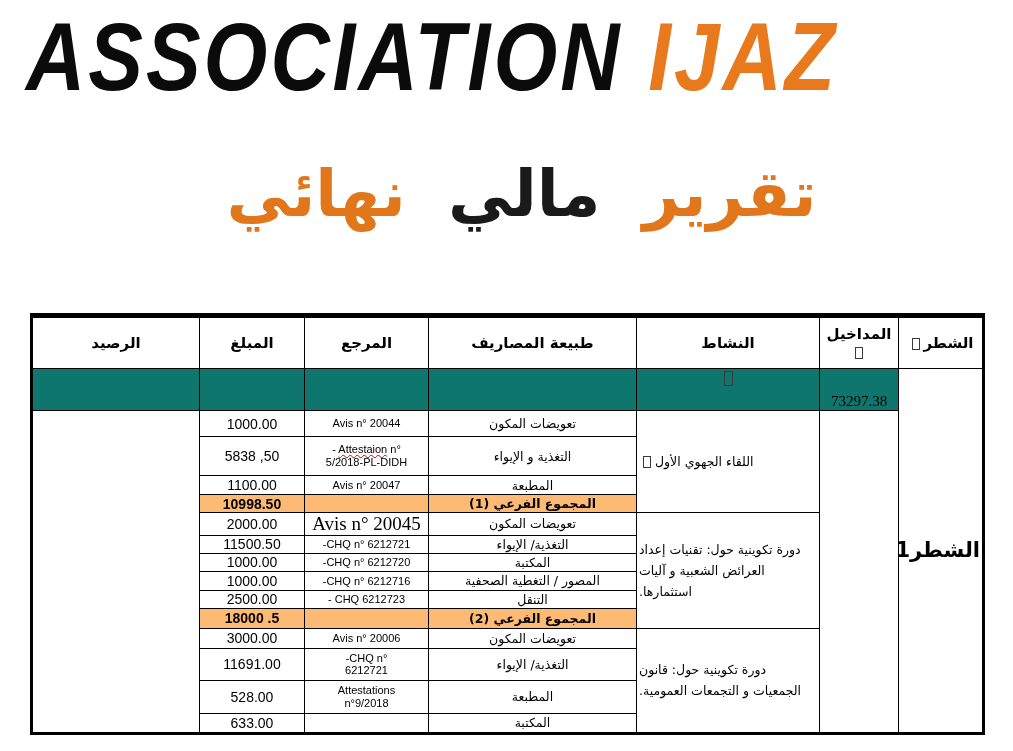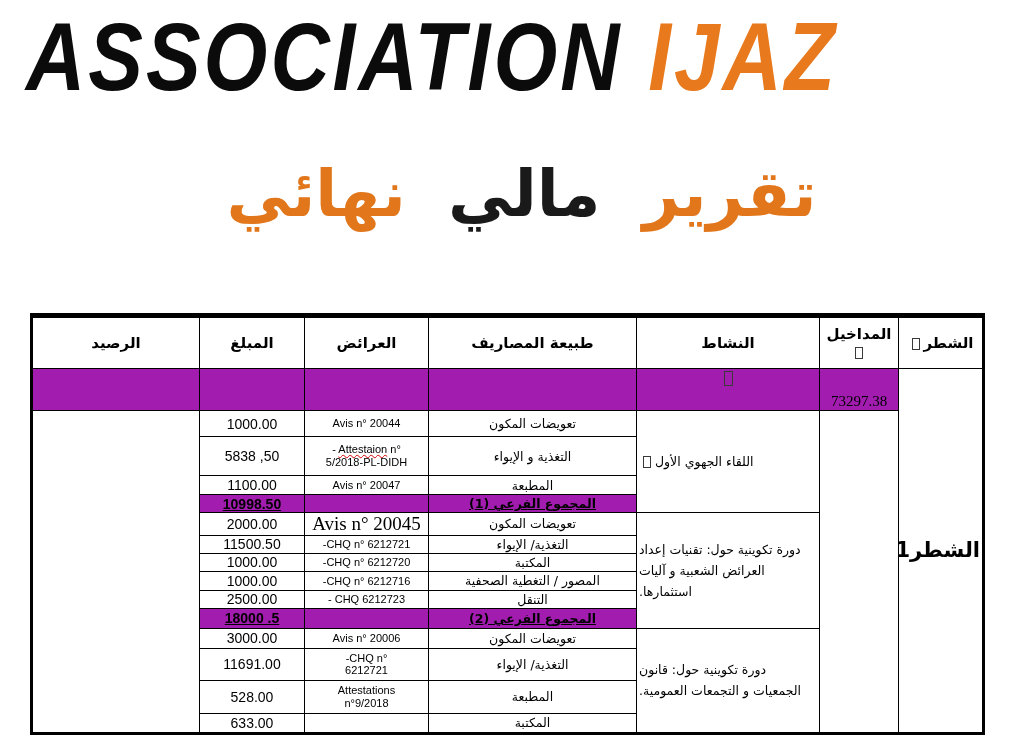--- a/index.html
+++ b/index.html
@@ -48,22 +48,22 @@
   table.report th, table.report td {
     border: 1px solid #000;
     padding: 0 2px;
     overflow: hidden;
   }
   th {
     font-size: 15px; font-weight: bold;
     text-align: center; vertical-align: middle;
     height: 53px;
   }
-  .blue   { background: #a21caf; }
-  .gray-row td.c-gray { background: #a21caf; text-decoration: underline; }
+  .blue   { background: #0f766e; }
+  .gray-row td.c-gray { background: #fdba74; }
 
   td.nature   { text-align: center; vertical-align: middle; font-size: 12.5px; }
   td.ref      { direction: ltr; text-align: center; vertical-align: middle;
                 font-size: 11px; font-family: "Liberation Sans", "DejaVu Sans", sans-serif;
                 white-space: pre-line; line-height: 1.15; }
   td.amount   { direction: ltr; text-align: center; vertical-align: middle;
                 font-size: 14px; font-family: "Liberation Sans", "DejaVu Sans", sans-serif; }
   .serif      { font-family: Liberation Serif, serif; margin-top: 28px; }
   .ref-big    { font-family: "Liberation Serif", "DejaVu Serif", serif !important; font-size: 19px !important; }
   .bold       { font-weight: bold; }
@@ -121,21 +121,21 @@
       <col style="width:124px">
       <col style="width:105px">
     <col style="width:168px">
   </colgroup>
   <thead>
     <tr>
       <th><span>الشطر</span><span class="tofu tofu-sm"></span></th>
       <th><span>المداخيل</span><span class="tofu tofu-sm"></span></th>
       <th>النشاط</th>
       <th>طبيعة المصاريف</th>
-      <th>العرائض</th>
+      <th>المرجع</th>
       <th>المبلغ</th>
       <th>الرصيد</th>
     </tr>
   </thead>
   <tbody>
     <tr style="height:42px">
       <td rowspan="15" class="section-cell">الشطر1</td>
       <td class="blue income-cell">73297.38</td>
       <td class="blue tofu-cell"><span class="tofu"></span></td>
       <td class="blue"></td>

